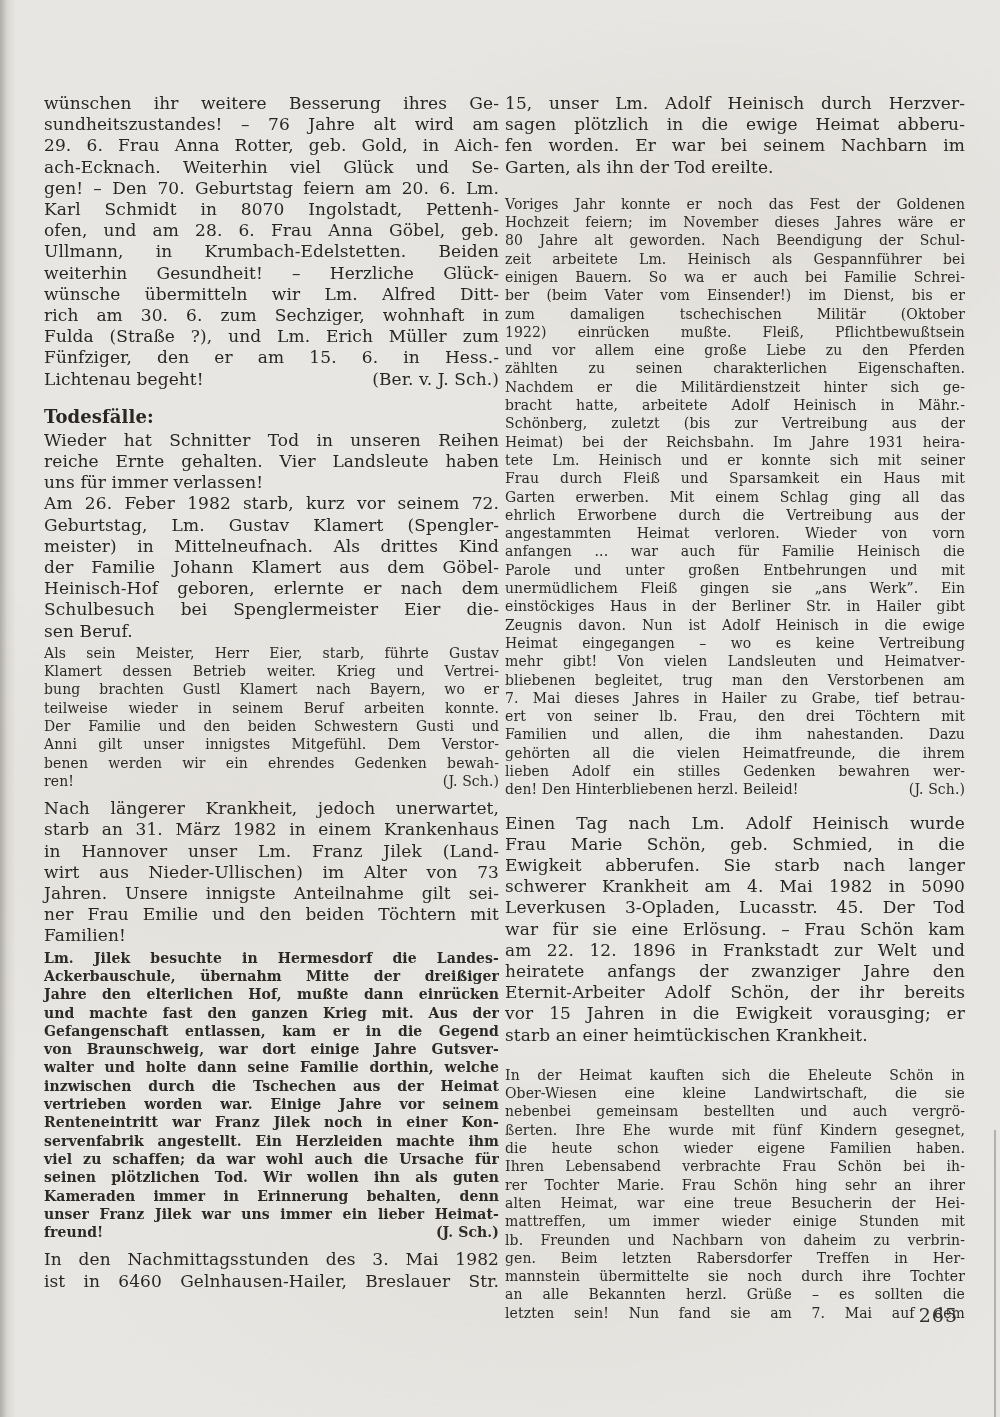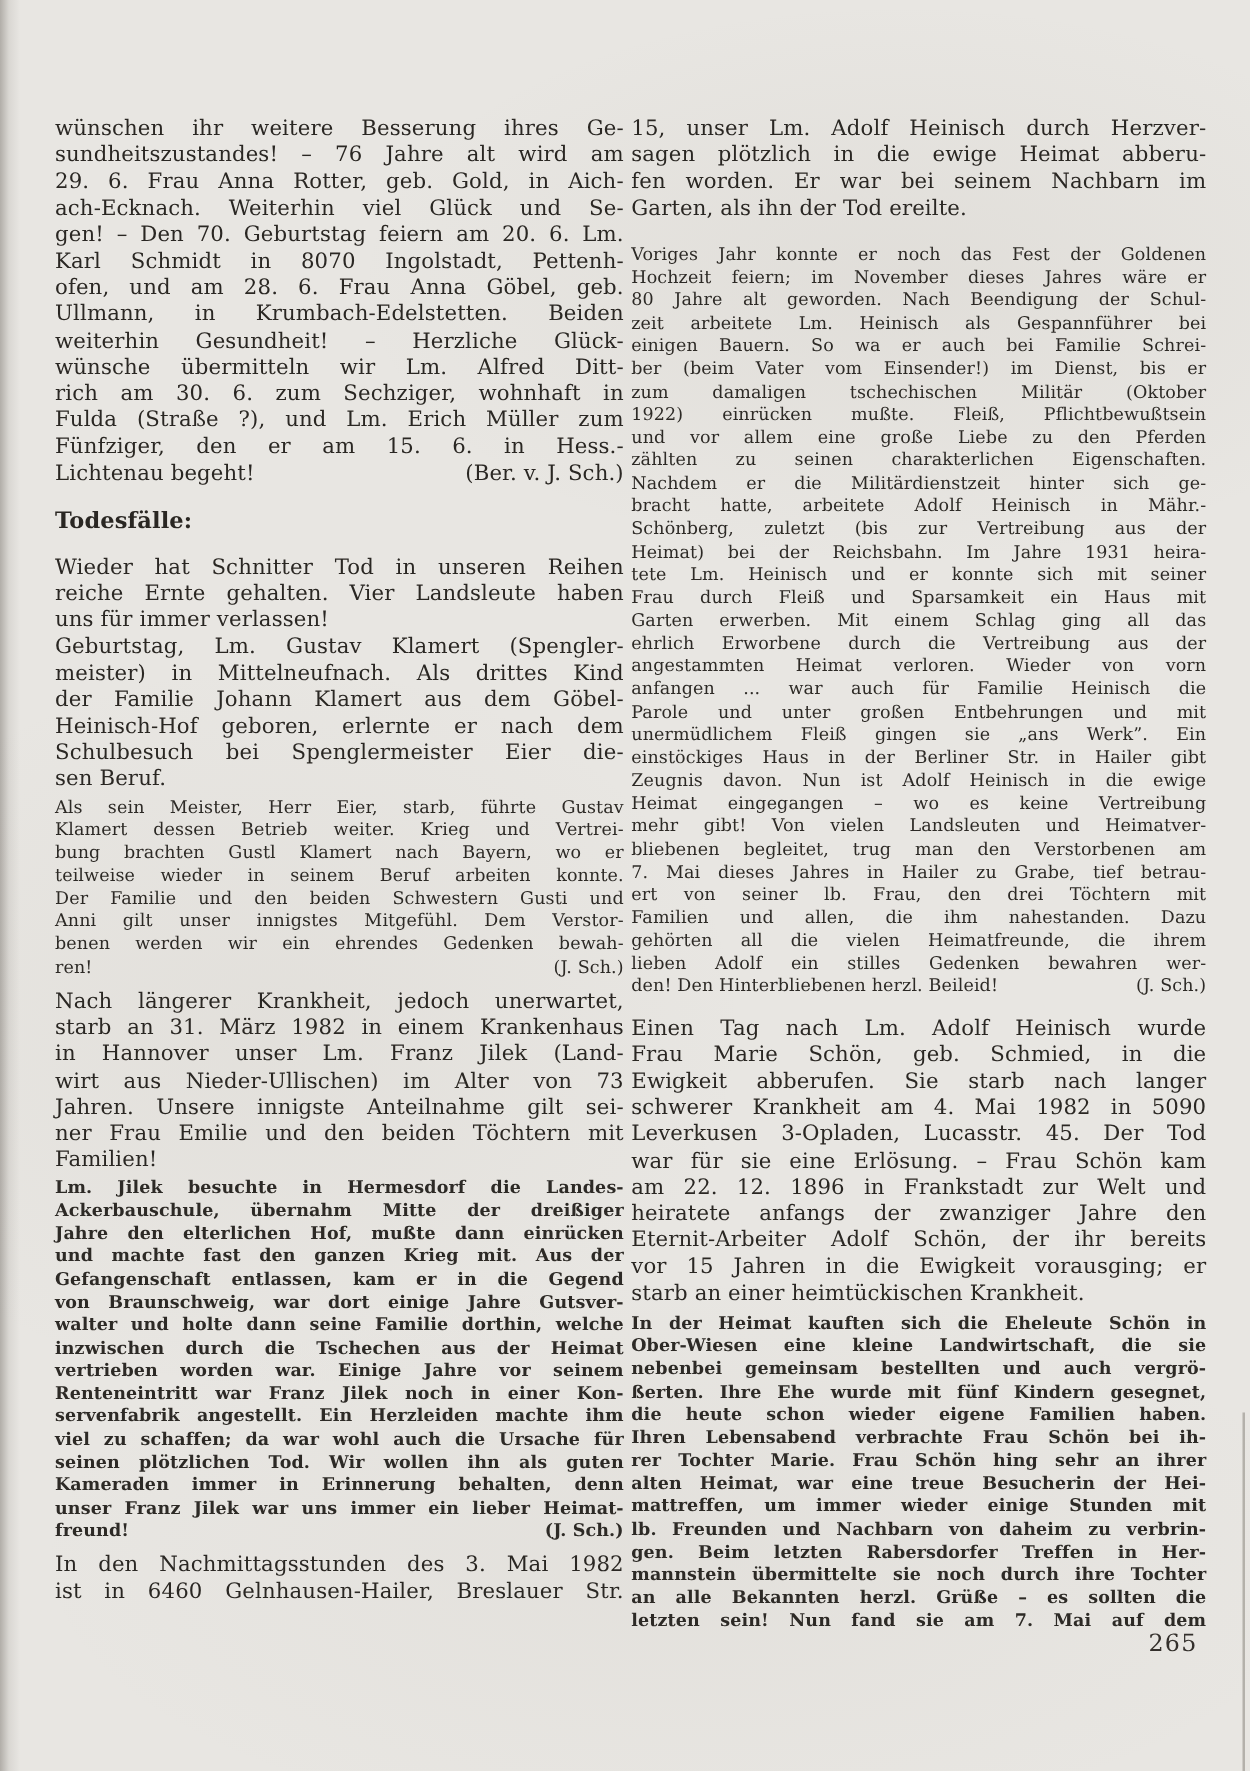--- a/index.html
+++ b/index.html
@@ -103,26 +103,27 @@
       <div class="line">Fulda (Straße ?), und Lm. <b>Erich Müller</b> zum</div>
       <div class="line">Fünfziger, den er am 15. 6. in Hess.-</div>
       <div class="line end split">
         <span>Lichtenau begeht!</span>
         <span>(Ber. v. J. Sch.)</span>
       </div>
     </div>
     <div class="para heading" style="margin-top: 16px;">
       <div class="line end">Todesfälle:</div>
     </div>
-    <div class="para large" style="margin-top: 16px;">
+    <div class="para large" style="margin-top: 2px;">
       <div class="line">Wieder hat Schnitter Tod in unseren Reihen</div>
       <div class="line">reiche Ernte gehalten. Vier Landsleute haben</div>
       <div class="line end">uns für immer verlassen!</div>
     </div>
     <div class="para large">
+      <div class="line">Am 26. Feber 1982 starb, kurz vor seinem 72.</div>
       <div class="line">Geburtstag, Lm. <b>Gustav Klamert</b> (Spengler-</div>
       <div class="line">meister) in Mittelneufnach. Als drittes Kind</div>
       <div class="line">der Familie Johann Klamert aus dem Göbel-</div>
       <div class="line">Heinisch-Hof geboren, erlernte er nach dem</div>
       <div class="line">Schulbesuch bei Spenglermeister Eier die-</div>
       <div class="line end">sen Beruf.</div>
     </div>
     <div class="para small" style="margin-top: 2px;">
       <div class="line">Als sein Meister, Herr Eier, starb, führte Gustav</div>
       <div class="line">Klamert dessen Betrieb weiter. Krieg und Vertrei-</div>
@@ -223,21 +224,21 @@
       <div class="line">Ewigkeit abberufen. Sie starb nach langer</div>
       <div class="line">schwerer Krankheit am 4. Mai 1982 in 5090</div>
       <div class="line">Leverkusen 3-Opladen, Lucasstr. 45. Der Tod</div>
       <div class="line">war für sie eine Erlösung. – Frau Schön kam</div>
       <div class="line">am 22. 12. 1896 in Frankstadt zur Welt und</div>
       <div class="line">heiratete anfangs der zwanziger Jahre den</div>
       <div class="line">Eternit-Arbeiter Adolf Schön, der ihr bereits</div>
       <div class="line">vor 15 Jahren in die Ewigkeit vorausging; er</div>
       <div class="line end">starb an einer heimtückischen Krankheit.</div>
     </div>
-    <div class="para small" style="margin-top: 4px; font-weight: bold;">
+    <div class="para small" style="margin-top: 20px;">
       <div class="line">In der Heimat kauften sich die Eheleute Schön in</div>
       <div class="line">Ober-Wiesen eine kleine Landwirtschaft, die sie</div>
       <div class="line">nebenbei gemeinsam bestellten und auch vergrö-</div>
       <div class="line">ßerten. Ihre Ehe wurde mit fünf Kindern gesegnet,</div>
       <div class="line">die heute schon wieder eigene Familien haben.</div>
       <div class="line">Ihren Lebensabend verbrachte Frau Schön bei ih-</div>
       <div class="line">rer Tochter Marie. Frau Schön hing sehr an ihrer</div>
       <div class="line">alten Heimat, war eine treue Besucherin der Hei-</div>
       <div class="line">mattreffen, um immer wieder einige Stunden mit</div>
       <div class="line">lb. Freunden und Nachbarn von daheim zu verbrin-</div>

